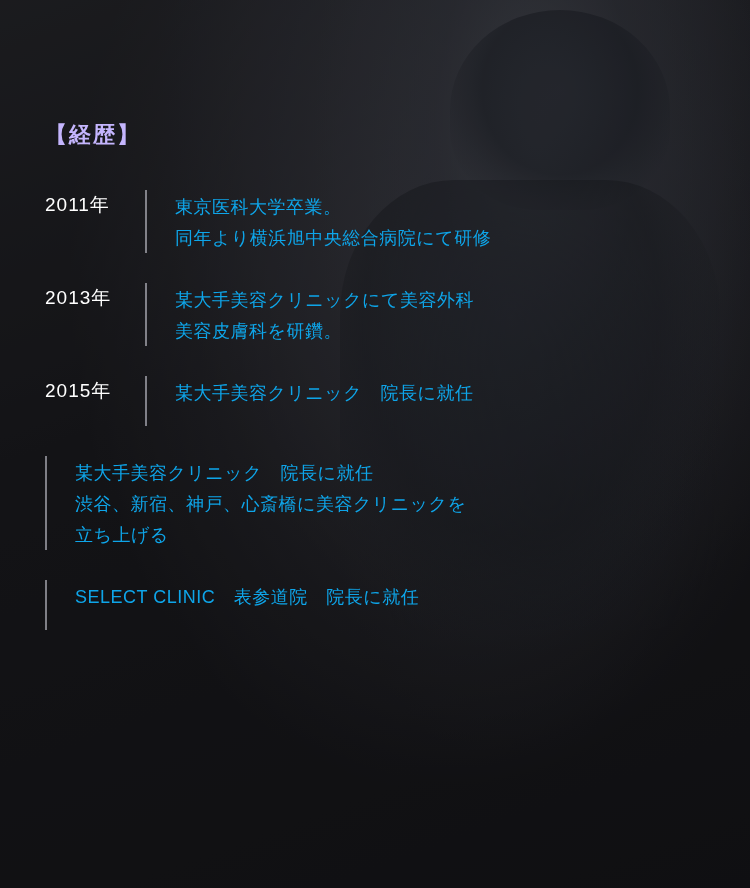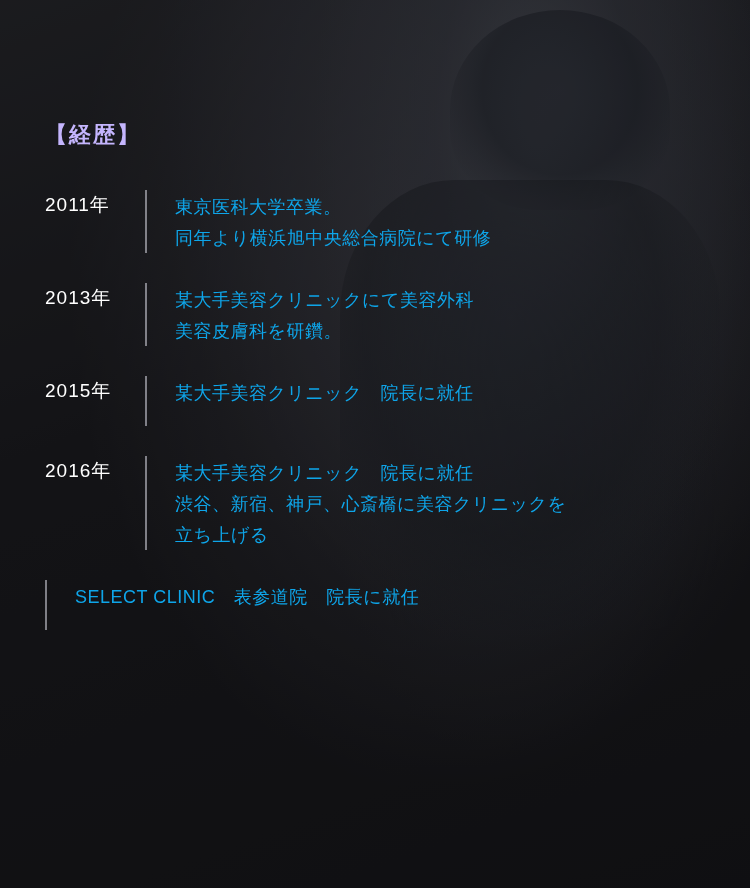--- a/index.html
+++ b/index.html
@@ -159,21 +159,20 @@
         <div class="year">2013年</div>
         <div class="divider"></div>
         <div class="description">某大手美容クリニックにて美容外科<br>美容皮膚科を研鑽。</div>
       </div>
       <div class="timeline-item">
         <div class="year">2015年</div>
         <div class="divider"></div>
         <div class="description">某大手美容クリニック　院長に就任</div>
       </div>
       <div class="timeline-item">
-        <div class="year">2016年</div>
         <div class="divider"></div>
         <div class="description">某大手美容クリニック　院長に就任<br>渋谷、新宿、神戸、心斎橋に美容クリニックを<br>立ち上げる</div>
       </div>
       <div class="timeline-item">
         <div class="divider"></div>
         <div class="description">SELECT CLINIC　表参道院　院長に就任</div>
       </div>
     </div>
 </div>
 

